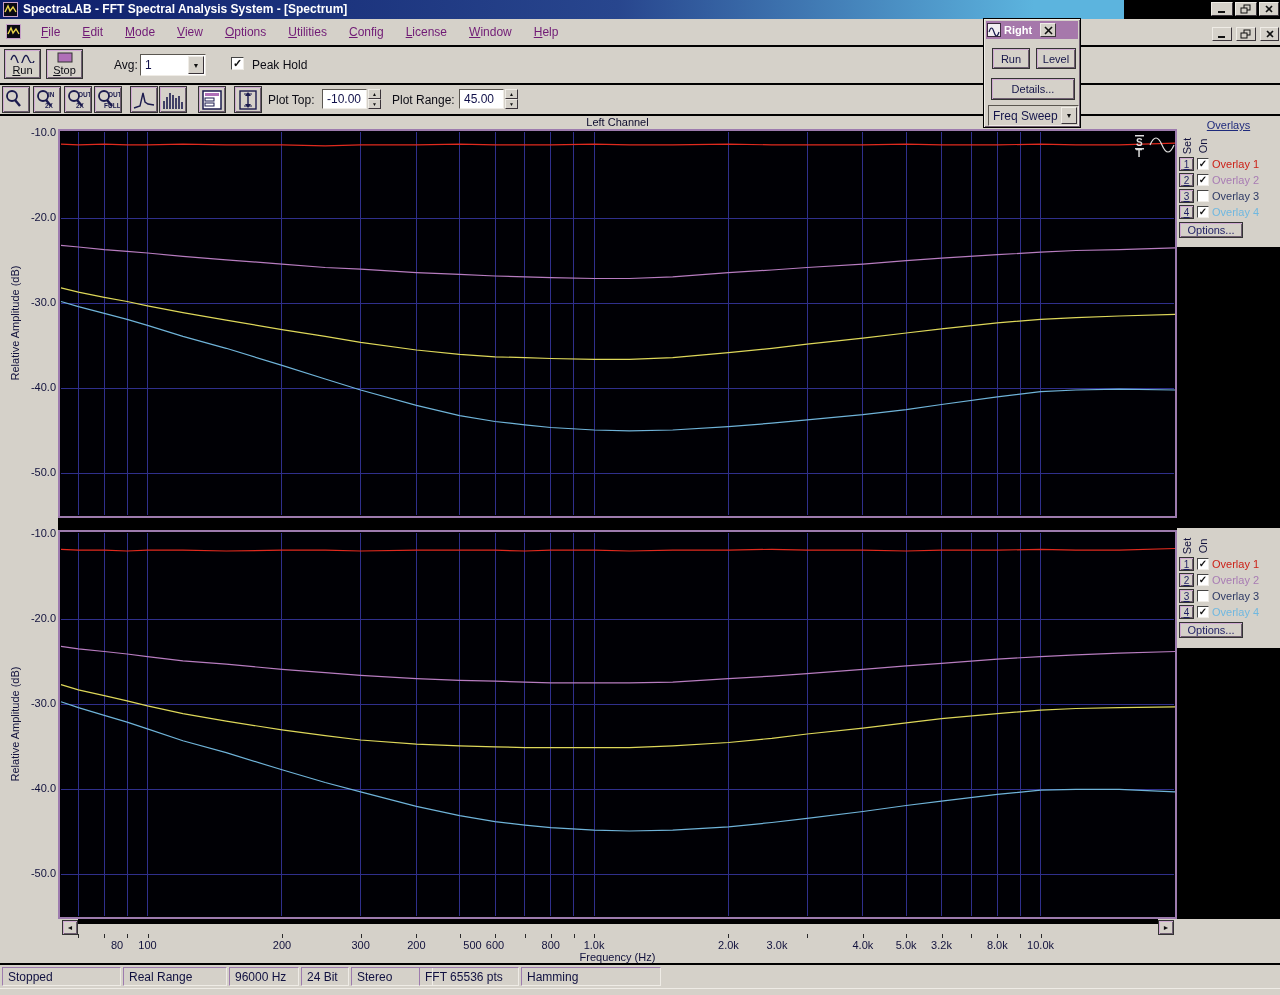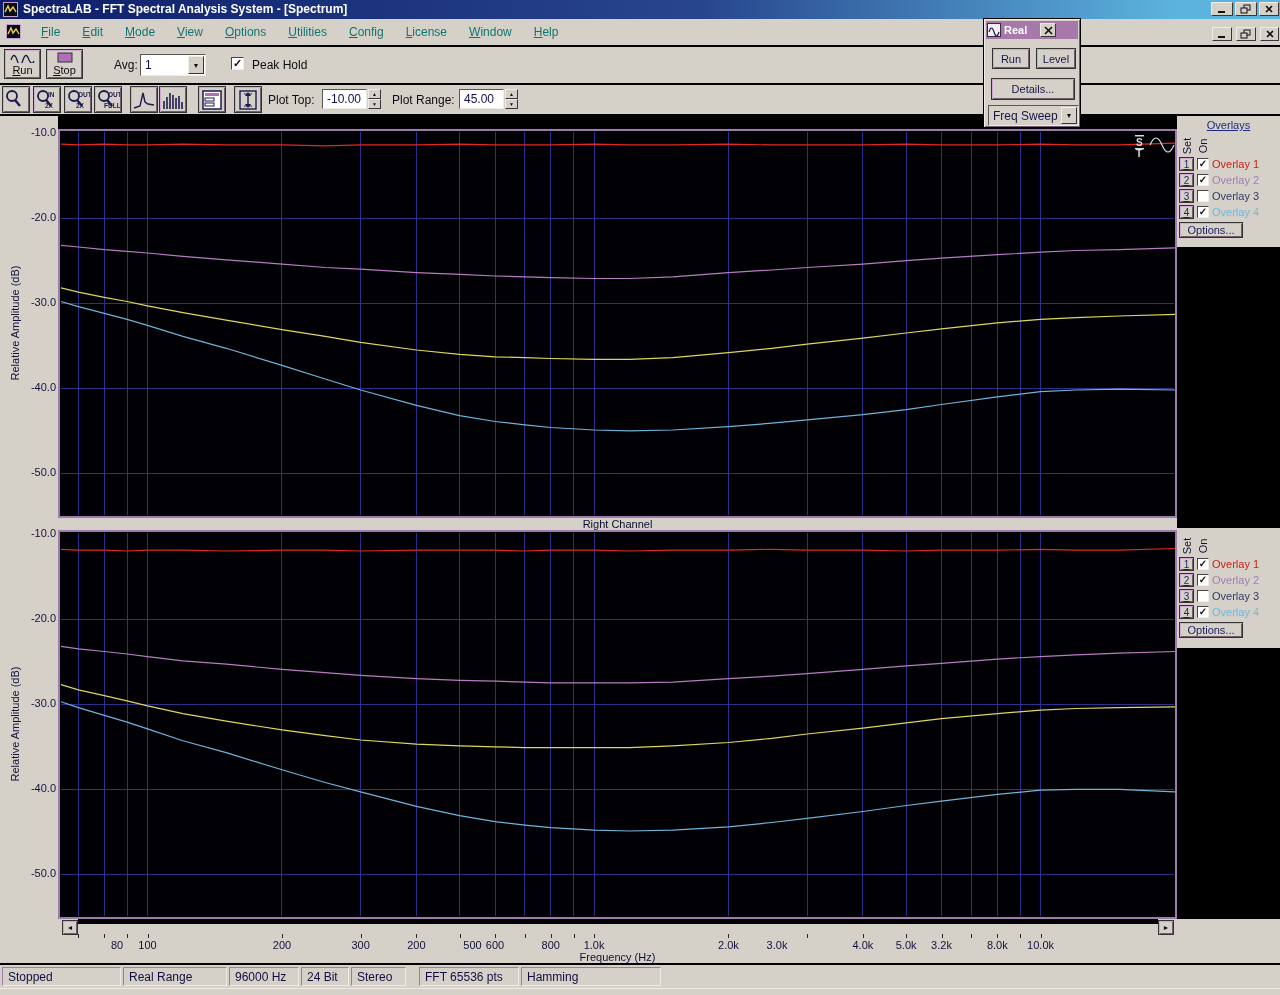--- a/index.html
+++ b/index.html
@@ -5,32 +5,32 @@
   :root{
     --gray:#d5d1c9; --grayhi:#efece6; --graysh:#5a5650;
     --phi:#cfa9d1; --psh:#6e5e70; --pborder:#9d7bae;
     --navy:#1b1b4e; --grid:#2f2f8c;
   }
   *{margin:0;padding:0;box-sizing:border-box;font-family:"Liberation Sans",sans-serif;}
   body{background:#777;}
   .screen{position:relative;width:1280px;height:995px;background:#000;overflow:hidden;}
   .abs{position:absolute;}
   
-  .titlebar{position:absolute;left:0;top:0;width:1280px;height:19px;
+  .titlebar{position:absolute;left:0;top:0;width:1124px;height:19px;
     background:linear-gradient(to right,#0e1e6a 0%,#28468e 55%,#5cb4de 92%);}
   .titlebar .title{position:absolute;left:23px;top:2px;color:#fff;font-size:12px;font-weight:bold;white-space:nowrap;}
   .appicon{position:absolute;width:15px;height:15px;background:#0a0a14;border:1px solid #c6a0c8;}
   .winbtn{position:absolute;width:22px;height:14px;background:var(--gray);
     border:1px solid;border-color:var(--grayhi) #3a343a #3a343a var(--grayhi);
     display:flex;align-items:center;justify-content:center;}
   .winbtn svg{display:block;}
   
   .menubar{position:absolute;left:0;top:19px;width:1280px;height:26px;background:var(--gray);}
   .menu-items{position:absolute;left:30px;top:0;height:26px;display:flex;align-items:center;}
-  .menu-item{font-size:12px;color:#0f766e;padding:4px 11px;}
+  .menu-item{font-size:12px;color:#701a75;padding:4px 11px;}
   
   .toolbar1{position:absolute;left:0;top:45px;width:1280px;height:40px;background:var(--gray);
     border-top:2px solid #000;border-bottom:2px solid #000;}
   .toolbar2{position:absolute;left:0;top:85px;width:1280px;height:31px;background:var(--gray);
     border-bottom:2px solid #000;}
   .raised{background:var(--gray);border:1px solid #333;
     box-shadow:inset 1px 1px 0 var(--phi), inset -1px -1px 0 var(--psh);}
   .runstop{position:absolute;width:37px;height:30px;top:2px;font-size:11px;color:#0c0c14;
     display:flex;flex-direction:column;align-items:center;justify-content:center;gap:1px;}
   .tbtn{position:absolute;top:1px;width:28px;height:27px;display:flex;align-items:center;justify-content:center;}
@@ -259,21 +259,21 @@
         <div>▲</div>
         <div>▼</div>
       </div>
   </div>
 
   <div class="client">
     <div class="gray" style="left:0;top:0;width:58px;height:847px;"></div>
     <div class="gray" style="left:58px;top:803px;width:1122px;height:44px;"></div>
     <div class="gray" style="left:1177px;top:803px;width:103px;height:44px;"></div>
 
-    <div class="band-title" style="top:402px;">Right Channel</div>
+    <div class="band-title" style="top:0;">Left Channel</div>
 
     <div class="ylabel-rot" style="top:201px;">Relative Amplitude (dB)</div>
     <div class="ylabel-rot" style="top:602px;">Relative Amplitude (dB)</div>
 
     <svg id="chart0" class="abs" style="left:58px;top:13px;" width="1119" height="389">
         <rect x="1" y="1" width="1117" height="387" fill="#000005" stroke="#9d7bae" stroke-width="2"></rect>
         <g stroke="#2f2f8c" stroke-width="1" shape-rendering="crispEdges">
           <line x1="20.377688109939314" y1="3" x2="20.377688109939314" y2="386"></line>
           <line x1="46.27224224014614" y1="3" x2="46.27224224014614" y2="386"></line>
           <line x1="69.11285771249759" y1="3" x2="69.11285771249759" y2="386"></line>
@@ -475,34 +475,34 @@
         <div class="xlab" style="left: 1018.58px;">10.0k</div>
       </div>
     <div class="freqlab">Frequency (Hz)</div>
   </div>
 
   <div class="statusbar" id="statusbar">
       <div class="spanel" style="left: 2px; width: 119px;">Stopped</div>
       <div class="spanel" style="left: 123px; width: 104px;">Real Range</div>
       <div class="spanel" style="left: 229px; width: 70px;">96000 Hz</div>
       <div class="spanel" style="left: 301px; width: 48px;">24 Bit</div>
-      <div class="spanel" style="left: 351px; width: 55px;">Stereo</div>
+      <div class="spanel" style="left: 351px; width: 82px;">Stereo</div>
       <div class="spanel" style="left: 419px; width: 100px;">FFT 65536 pts</div>
       <div class="spanel" style="left: 521px; width: 140px;">Hamming</div>
     </div>
   <div class="bottomstrip"></div>
 
   <div class="genwin">
     <div class="gen-title">
       <div style="width:14px;height:14px;background:#f2eef2;border:1px solid #3a2a3c;margin-left:1px;">
         <svg width="12" height="12">
             <path d="M1,8 q2.5,-8 5,0 q2.5,8 5,0" fill="none" stroke="#1b1b4e" stroke-width="1.2"></path>
           </svg>
       </div>
-      <span class="gt">Real</span>
+      <span class="gt">Right</span>
       <div class="winbtn" style="position:static;width:16px;height:14px;margin-left:2px;">
         <svg width="9" height="9">
             <line x1="1" y1="1" x2="8" y2="8" stroke="#111" stroke-width="1.6"></line>
             <line x1="8" y1="1" x2="1" y2="8" stroke="#111" stroke-width="1.6"></line>
           </svg>
       </div>
     </div>
     <div class="genbtn raised" style="left:8px;top:29px;width:38px;height:21px;">Run</div>
     <div class="genbtn raised" style="left:52px;top:29px;width:40px;height:21px;">Level</div>
     <div class="genbtn raised" style="left:7px;top:59px;width:84px;height:22px;">Details...</div>

